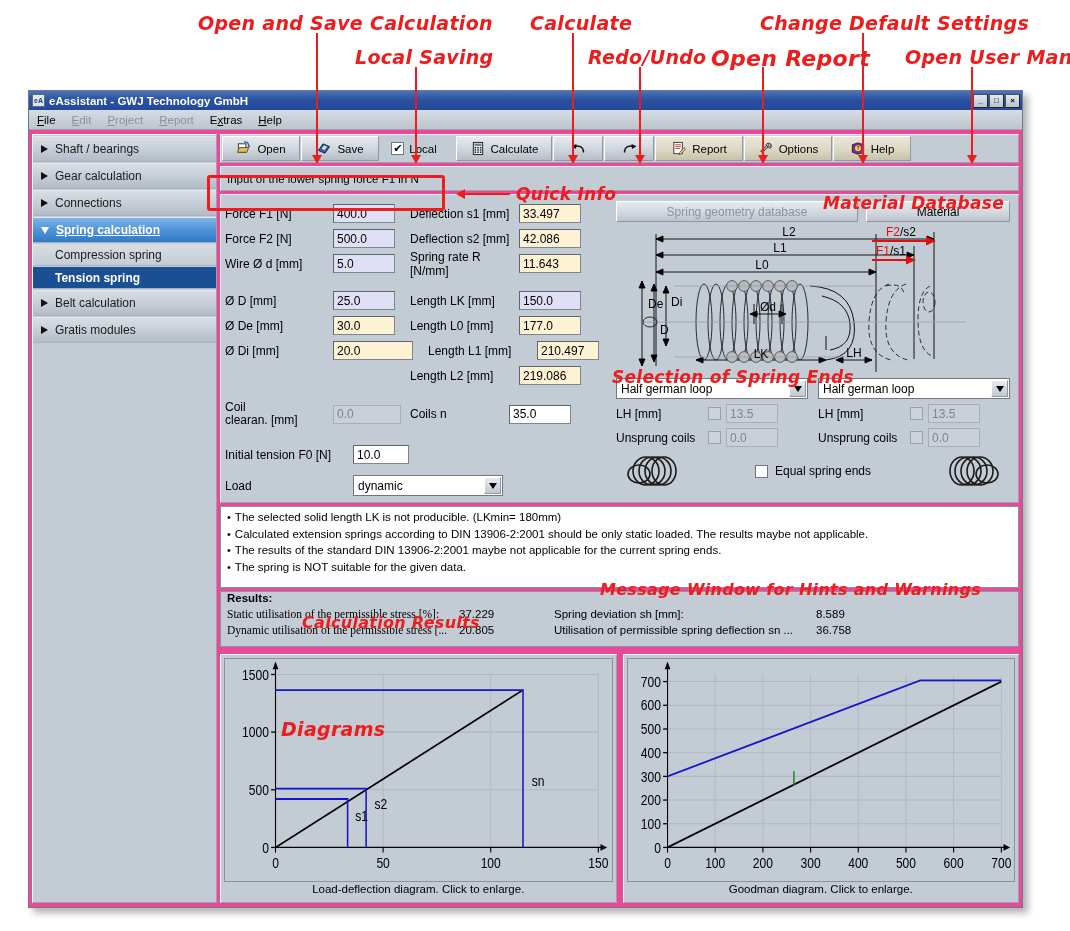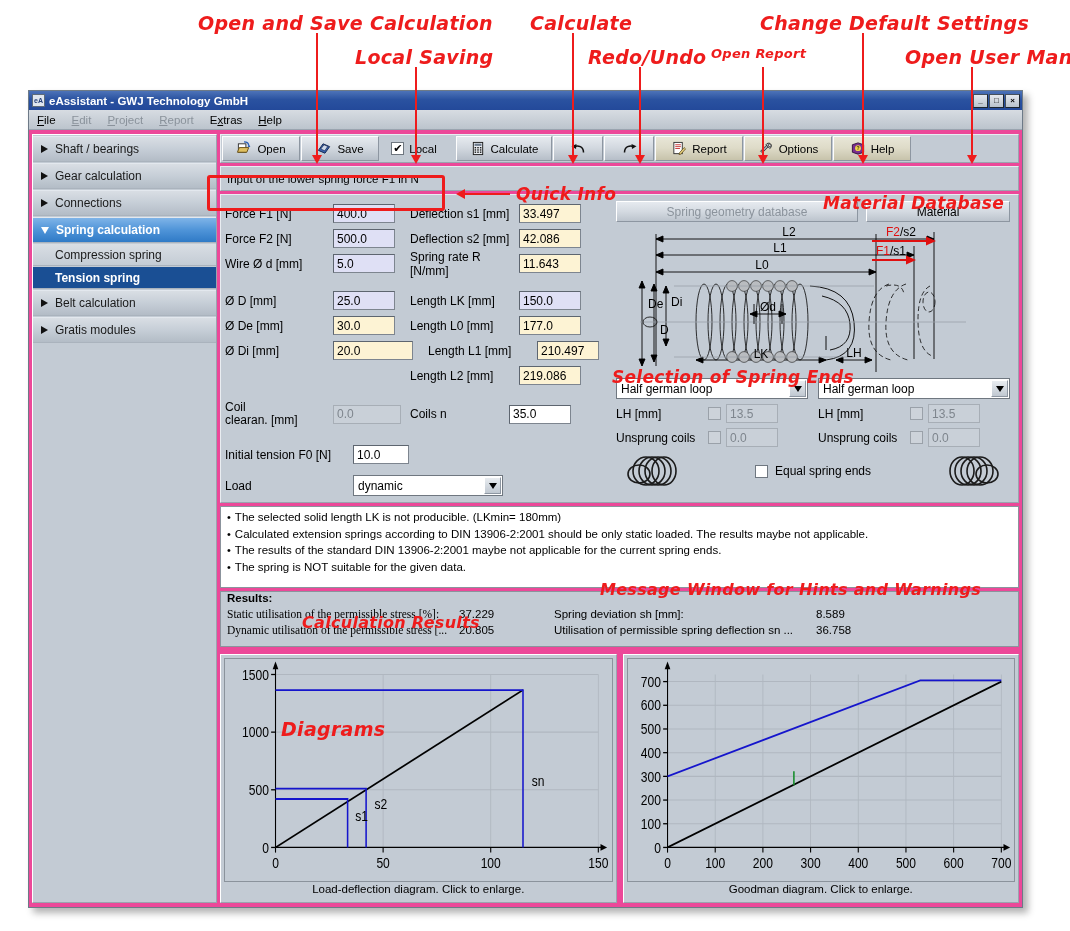--- a/index.html
+++ b/index.html
@@ -98,21 +98,21 @@
     background:linear-gradient(to bottom,#d9dee4 0%,#c6ced7 50%,#b3bcc6 100%);
     border-bottom:1px solid #aab3bd; border-top:1px solid #e3e8ee;
     margin-bottom:1px;
   }
   .side-item .tri {
     width:0;height:0;border-top:4.5px solid transparent;border-bottom:4.5px solid transparent;
     border-left:7px solid #111; margin-right:7px;
   }
   .side-item.open {
     background:linear-gradient(to bottom,#7fb4e8 0%,#4f94d8 50%,#2f7ac6 100%);
-    color:#fff; font-weight:bold;
+    color:#fff; font-weight:bold;text-decoration:underline;
   }
   .side-item.open .tri {
     border-left:4.5px solid transparent;border-right:4.5px solid transparent;
     border-top:7px solid #fff; border-bottom:0;
   }
   .side-sub {
     height:22px; display:flex; align-items:center; padding-left:22px;
     font-size:12px; color:#1a1a1a;
     background:linear-gradient(to bottom,#d9dee4,#c4ccd5);
     border-bottom:1px solid #aab3bd;
@@ -248,21 +248,21 @@
   svg { display:block; }
 </style>
 </head>
 <body>
 
 <div>
   <div class="anno" style="left:198px;top:12px;font-size:19px;">Open and Save Calculation</div>
   <div class="anno" style="left:355px;top:46px;font-size:19px;">Local Saving</div>
   <div class="anno" style="left:530px;top:12px;font-size:19px;">Calculate</div>
   <div class="anno" style="left:588px;top:46px;font-size:19px;">Redo/Undo</div>
-  <div class="anno" style="left:711px;top:46px;font-size:13px;">Open Report</div>
+  <div class="anno" style="left:711px;top:46px;font-size:22px;">Open Report</div>
   <div class="anno" style="left:760px;top:12px;font-size:19px;">Change Default Settings</div>
   <div class="anno" style="left:905px;top:46px;font-size:19px;">Open User Manual</div>
 
   <div class="anno-line" style="left:316px;top:33px;width:2px;height:125px;"></div>
   <div class="anno-arrow-down" style="left:312px;top:155px;"></div>
 
   <div class="anno-line" style="left:415px;top:67px;width:2px;height:91px;"></div>
   <div class="anno-arrow-down" style="left:411px;top:155px;"></div>
 
   <div class="anno-line" style="left:572px;top:33px;width:2px;height:125px;"></div>

